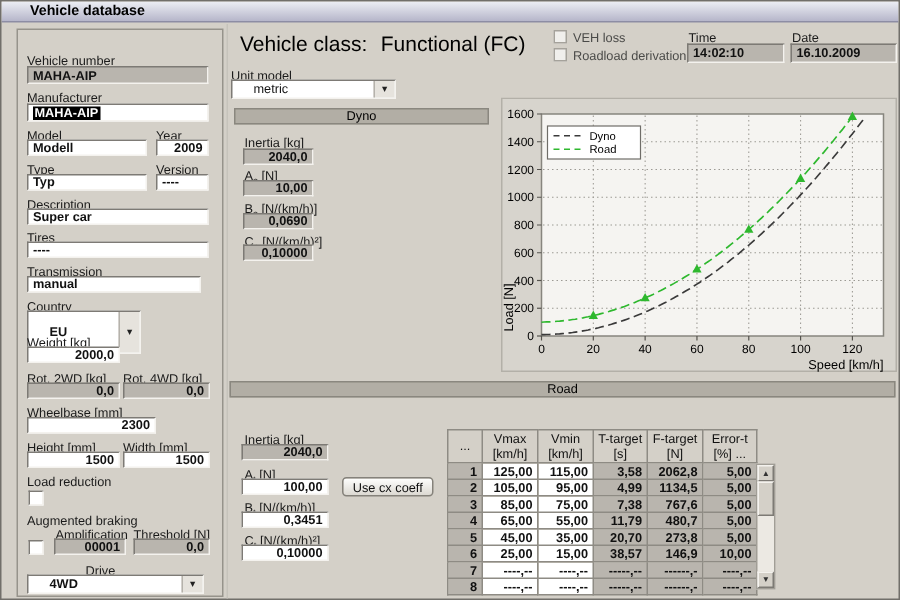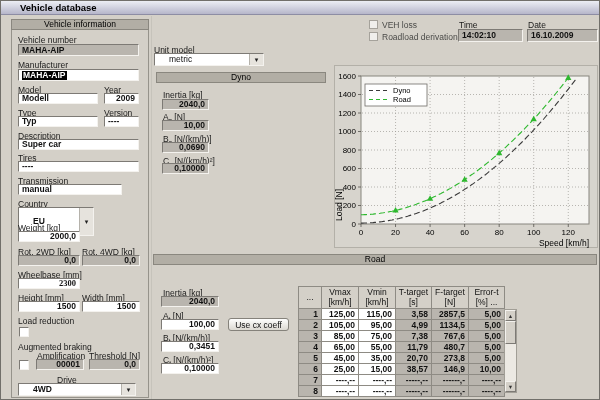--- a/index.html
+++ b/index.html
@@ -57,21 +57,20 @@
 </head>
 <body>
 
 <div class="window">
   <div class="titlebar">
     <span>Vehicle database</span>
   </div>
   <div class="divider"></div>
 
   <div class="panel"></div>
-  <div class="secheader" style="left:10px;top:18px;width:138px;height:11px;"><span>Vehicle information</span></div>
 
   <div class="lbl" style="left:17px;top:34px;">Vehicle number</div>
   <div class="fld grey" style="left:17px;top:43px;width:121px;height:12px;">MAHA-AIP</div>
 
   <div class="lbl" style="left:17px;top:59px;">Manufacturer</div>
   <div class="fld" style="left:17px;top:68px;width:121px;height:12px;">
       <span class="selected">MAHA-AIP</span>
     </div>
 
   <div class="lbl" style="left:17px;top:84px;">Model</div>
@@ -84,38 +83,38 @@
   <div class="lbl" style="left:103px;top:107px;">Version</div>
   <div class="fld" style="left:103px;top:115px;width:35px;height:11px;">----</div>
 
   <div class="lbl" style="left:17px;top:130px;">Description</div>
   <div class="fld" style="left:17px;top:138px;width:121px;height:11px;">Super car</div>
 
   <div class="lbl" style="left:17px;top:152px;">Tires</div>
   <div class="fld" style="left:17px;top:160px;width:121px;height:11px;">----</div>
 
   <div class="lbl" style="left:17px;top:175px;">Transmission</div>
-  <div class="fld" style="left:17px;top:183px;width:104px;height:11px;">manual</div>
+  <div class="fld" style="left:17px;top:183px;width:116px;height:11px;">manual</div>
 
   <div class="lbl" style="left:17px;top:198px;">Country</div>
   <div class="dd" style="left:17px;top:206px;width:76px;height:29px;">
     <span>EU</span>
     <span class="ddbtn">▾</span>
   </div>
 
   <div class="lbl" style="left:17px;top:222px;">Weight [kg]</div>
   <div class="fld num" style="left:17px;top:230px;width:62px;height:11px;">2000,0</div>
 
   <div class="lbl" style="left:17px;top:246px;">Rot. 2WD [kg]</div>
   <div class="fld grey num" style="left:17px;top:254px;width:62px;height:11px;">0,0</div>
   <div class="lbl" style="left:81px;top:246px;">Rot. 4WD [kg]</div>
   <div class="fld grey num" style="left:81px;top:254px;width:58px;height:11px;">0,0</div>
 
   <div class="lbl" style="left:17px;top:269px;">Wheelbase [mm]</div>
-  <div class="fld num" style="left:17px;top:277px;width:62px;height:11px;font-family:Liberation Serif, serif;">2300</div>
+  <div class="fld num" style="left:17px;top:277px;width:86px;height:11px;">2300</div>
 
   <div class="lbl" style="left:17px;top:292px;">Height [mm]</div>
   <div class="fld num" style="left:17px;top:300px;width:62px;height:11px;">1500</div>
   <div class="lbl" style="left:81px;top:292px;">Width [mm]</div>
   <div class="fld num" style="left:81px;top:300px;width:58px;height:11px;">1500</div>
 
   <div class="lbl" style="left:17px;top:315px;">Load reduction</div>
   <div class="cb" style="left:18px;top:326px;"></div>
 
   <div class="lbl" style="left:17px;top:341px;">Augmented braking</div>
@@ -124,20 +123,23 @@
   <div class="cb" style="left:18px;top:359px;"></div>
   <div class="fld grey num" style="left:35px;top:358px;width:48px;height:11px;">00001</div>
   <div class="fld grey num" style="left:88px;top:358px;width:51px;height:11px;">0,0</div>
 
   <div class="lbl" style="left:17px;top:374px;padding-left:39px;">Drive</div>
   <div class="dd" style="left:17px;top:382px;width:118px;height:13px;">
     <span>4WD</span>
     <span class="ddbtn">▾</span>
   </div>
 
+  <div class="vclass">
+    <span>Vehicle class:</span><span class="v">Functional (FC)</span>
+  </div>
 
   <div class="cb flat" style="left:368px;top:19px;width:9px;height:9px;"></div>
   <div class="lbl dim" style="left:381px;top:19px;text-align:center;">VEH loss</div>
   <div class="cb flat" style="left:368px;top:31px;width:9px;height:9px;"></div>
   <div class="lbl dim" style="left:381px;top:31px;">Roadload derivation</div>
 
   <div class="lbl" style="left:458px;top:19px;">Time</div>
   <div class="fld grey" style="left:457px;top:28px;width:65px;height:13px;">14:02:10</div>
   <div class="lbl" style="left:527px;top:19px;">Date</div>
   <div class="fld grey" style="left:526px;top:28px;width:71px;height:13px;">16.10.2009</div>
@@ -279,21 +281,21 @@
             <div>[%] ...</div>
           </th>
         </tr>
       </thead>
     <tbody>
         <tr>
           <td class="cn">1</td>
           <td class="cw">125,00</td>
           <td class="cw">115,00</td>
           <td class="cg">3,58</td>
-          <td class="cg">2857,5</td>
+          <td class="cg">2062,8</td>
           <td class="cg">5,00</td>
         </tr>
         <tr>
           <td class="cn">2</td>
           <td class="cw">105,00</td>
           <td class="cw">95,00</td>
           <td class="cg">4,99</td>
           <td class="cg">1134,5</td>
           <td class="cg">5,00</td>
         </tr>

